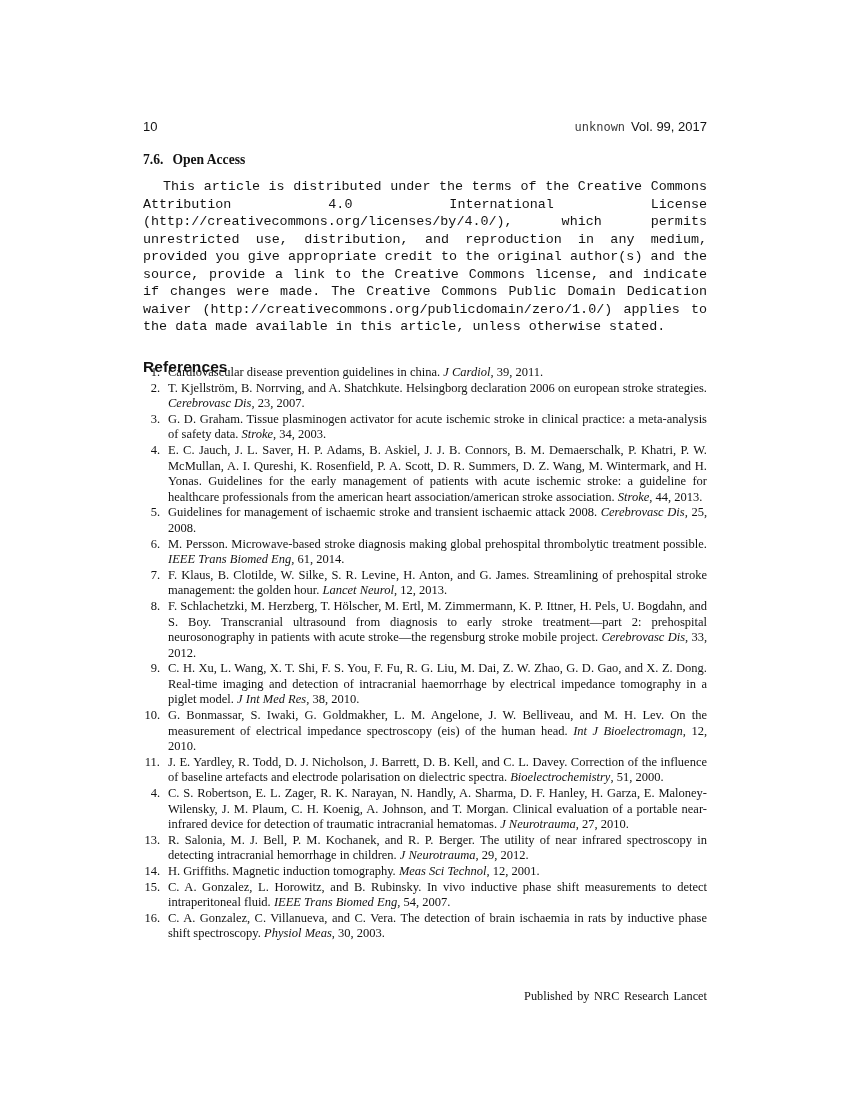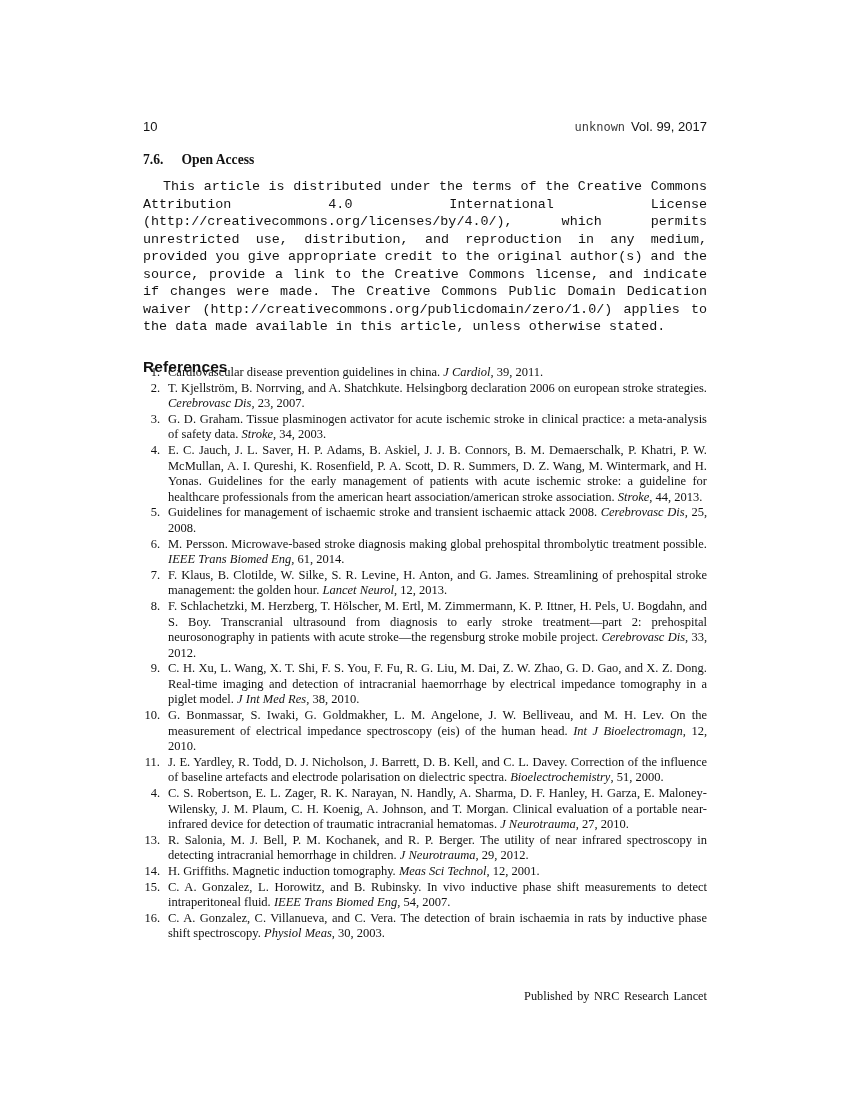--- a/index.html
+++ b/index.html
@@ -25,21 +25,21 @@
   .pg-header .mono {
     font-family: "DejaVu Sans Mono", monospace;
     font-size: 12px;
     color: #3d3d3d;
   }
   
   .sect-heading {
     position: absolute; top: 152px; left: 143px; width: 564px;
     font-size: 13.6px; font-weight: 700;
   }
-  .sect-heading .num { margin-right: 18px; }
+  .sect-heading .num { margin-right: 9px; }
   .oa-par {
     position: absolute; top: 178px; left: 143px; width: 564px;
     font-size: 13.4px; line-height: 17.5px;
     text-align: justify;
     text-indent: 20px;
     font-family: Liberation Mono, monospace;
   }
   
   .refs-heading {
     position: absolute; top: 358px; left: 143px;

